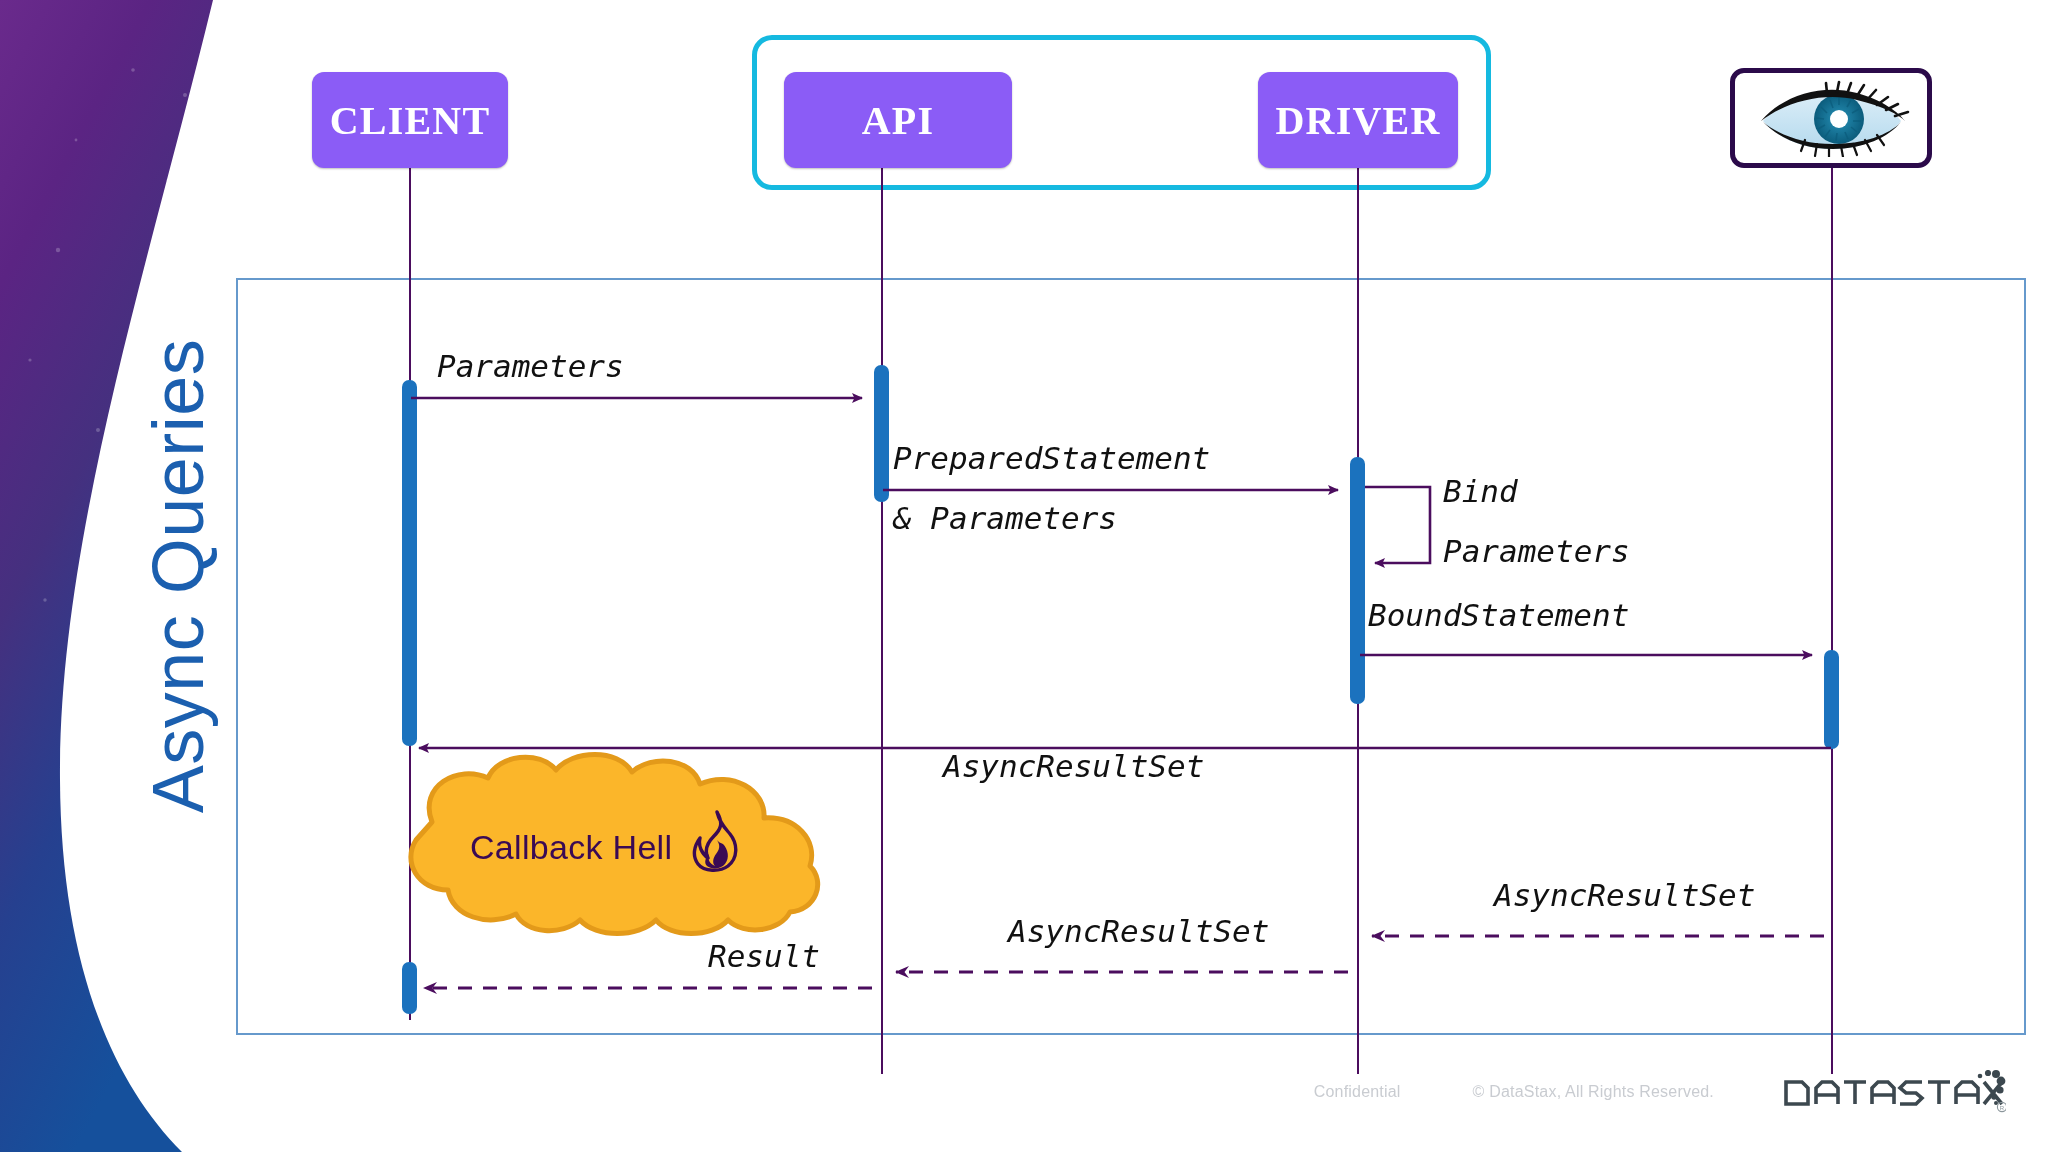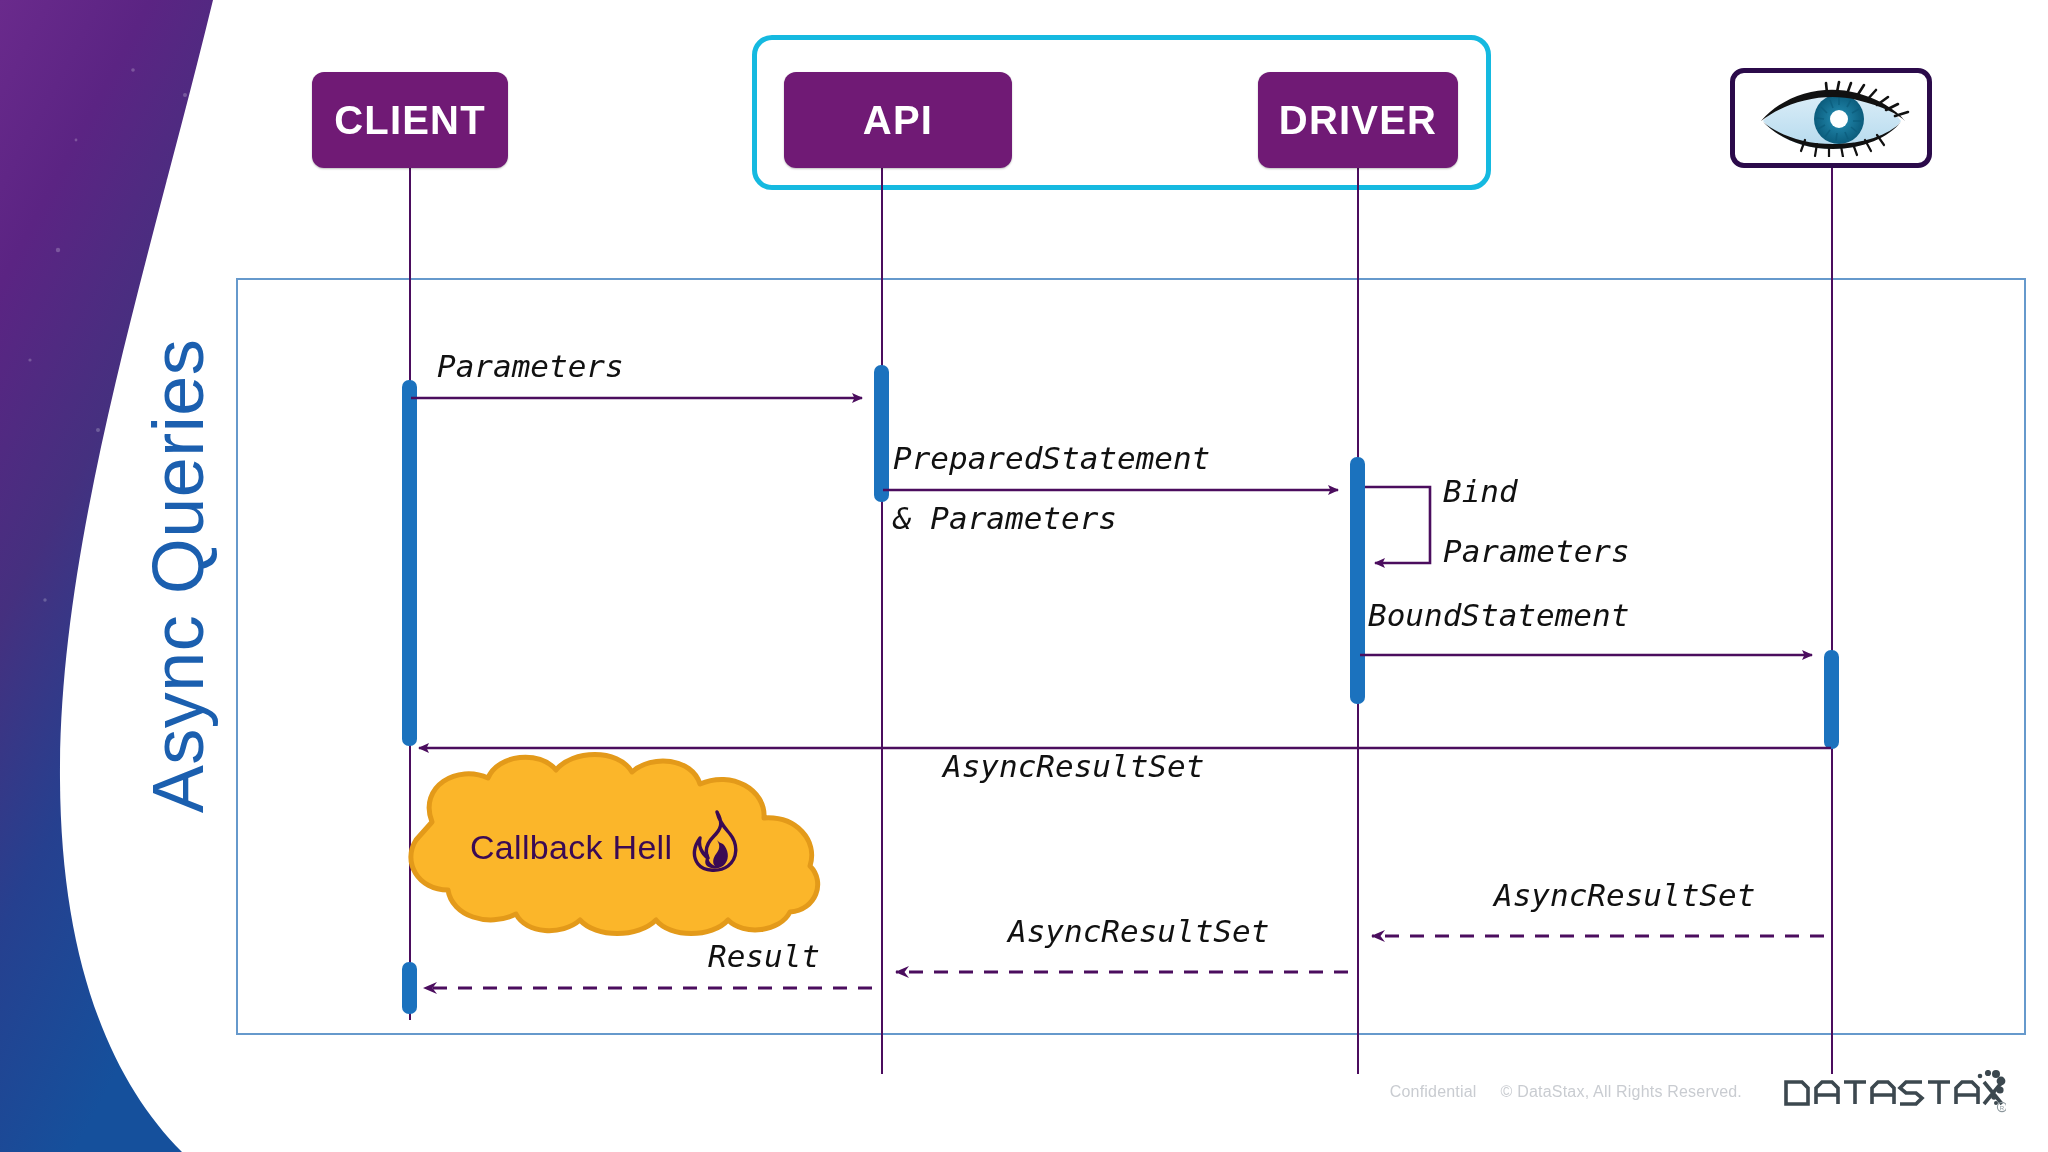--- a/index.html
+++ b/index.html
@@ -64,27 +64,28 @@
     width: 739px; height: 155px;
     border: 5px solid #15B9E0;
     border-radius: 20px;
     z-index: 3;
   }
 
   
   .participant {
     position: absolute;
     height: 96px;
-    background: #701a75;
+    background: #8b5cf6;
     border-radius: 12px;
     display: flex;
     align-items: center;
     justify-content: center;
     z-index: 6;
     box-shadow: 0 1px 2px rgba(0,0,0,.25);
+    font-family: Liberation Serif, serif;
   }
   .participant .pname {
     color: #FFFFFF;
     font-size: 40px;
     font-weight: 700;
     letter-spacing: 1.2px;
   }
   #p-client { left: 312px; top: 72px; width: 196px; }
   #p-api    { left: 784px; top: 72px; width: 228px; }
   #p-driver { left: 1258px; top: 72px; width: 200px; }
@@ -166,28 +167,29 @@
   
   #footer {
     position: absolute;
     left: 0; bottom: 30px;
     width: 2048px; height: 60px;
     z-index: 12;
     display: flex;
     align-items: center;
     justify-content: flex-end;
     padding-right: 42px;
+    gap: 28px;
   }
   #footer .conf, #footer .copy {
     color: #C9CCD1;
     font-size: 16px;
     letter-spacing: .2px;
   }
   #footer .conf { margin-right: 24px; }
-  #footer .copy { margin-right: 38px; }
+  #footer .copy { margin-right: 38px; margin-left: 20px; }
   #logo-wrap { display: flex; align-items: flex-end; }
 </style>
 </head>
 <body>
 
 <div id="slide">
 
   <svg id="left-deco" viewBox="0 0 320 1152" preserveAspectRatio="none">
     <defs>
       <linearGradient id="gradSwoosh" x1="0" y1="0" x2="0.35" y2="1">

